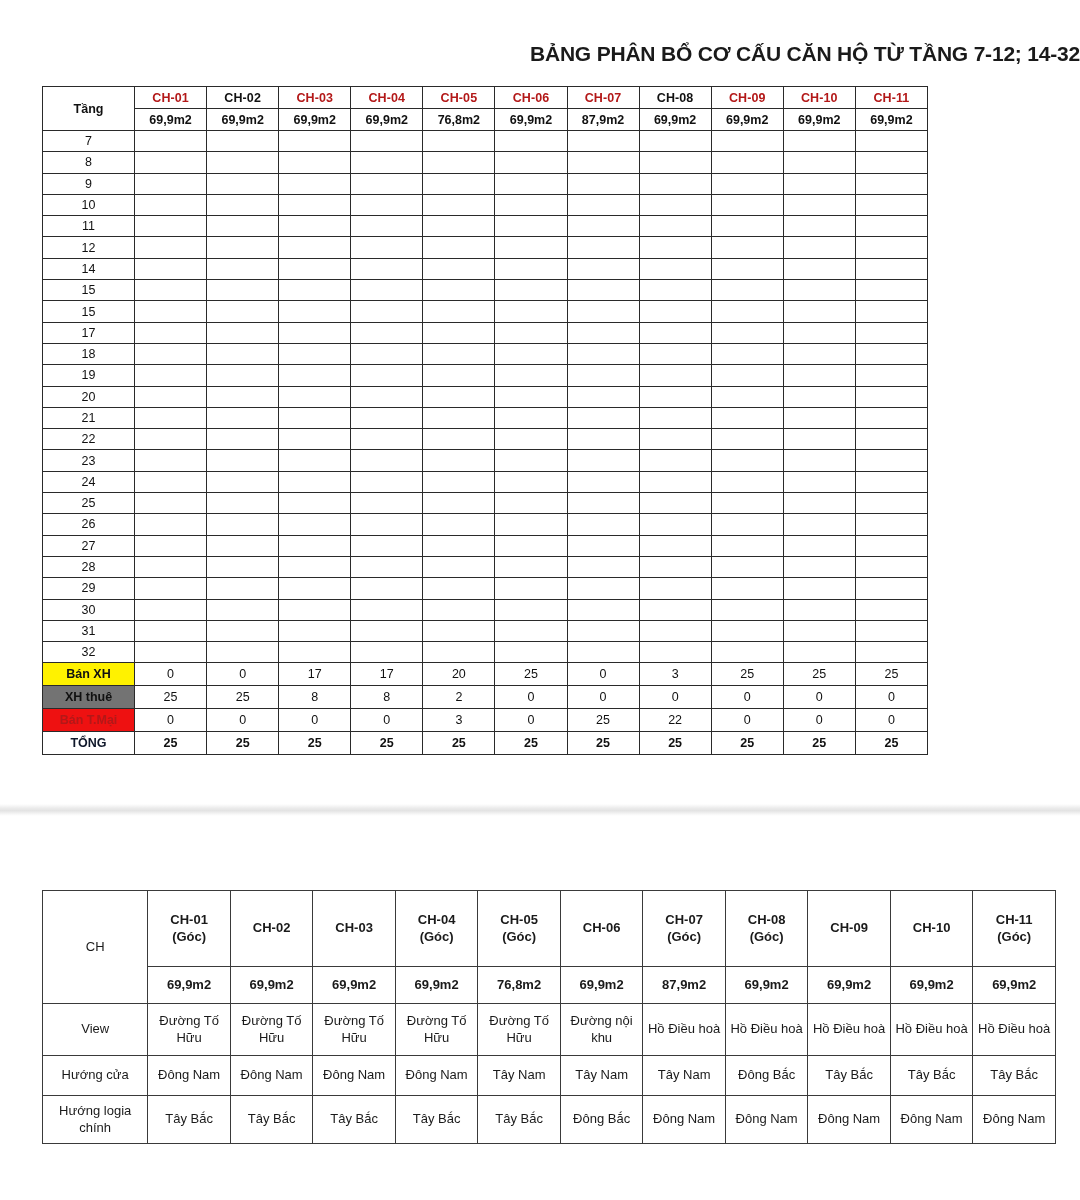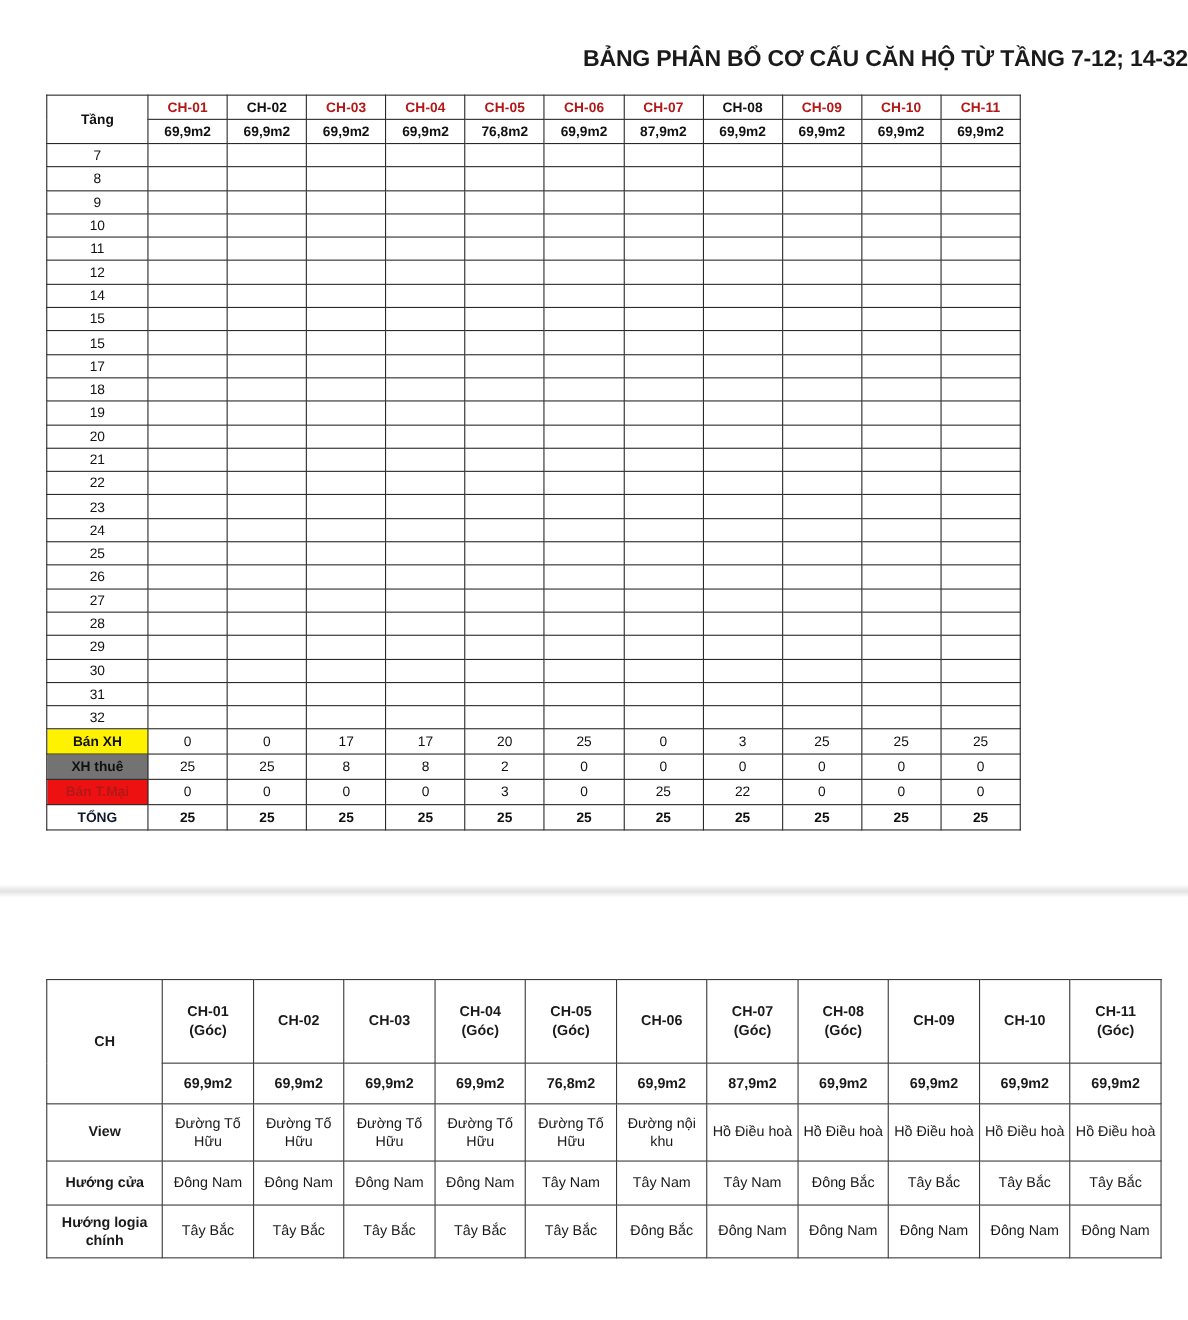--- a/index.html
+++ b/index.html
@@ -119,21 +119,21 @@
     border: 1px solid #3a3a3a;
     padding: 2px 3px;
     text-align: center;
     vertical-align: middle;
     font-size: 13px;
     color: #1a1a1a;
     background: #fff;
     line-height: 1.28;
   }
   td.t2-rowlabel {
-    font-weight: bold;
+    font-weight: normal;
     font-size: 13.5px;
     margin-top: 36px;
   }
   td.t2-ch {
     font-weight: bold;
     font-size: 13.5px;
     height: 76px;
   }
   td.t2-area {
     font-weight: bold;

